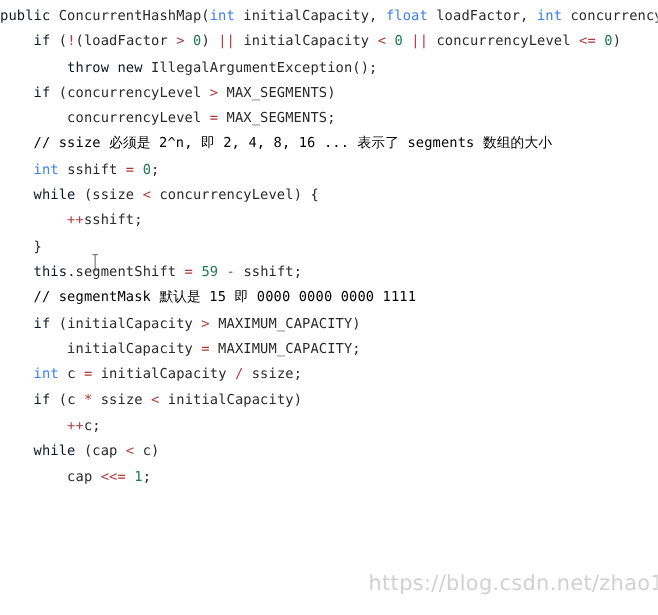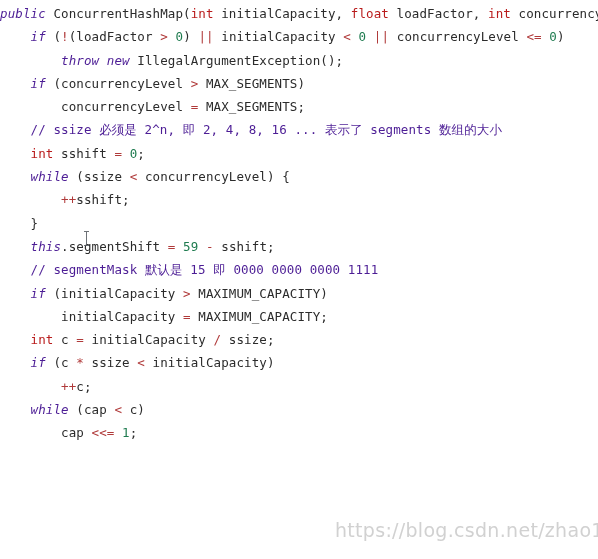--- a/index.html
+++ b/index.html
@@ -25,25 +25,25 @@
   }
   .line {
     height: 23.3px;
     line-height: 23.3px;
     white-space: pre;
     font-size: 12.5px;
     letter-spacing: 0.1px;
     color: #2b2b2b;
   }
   
-  .kw   { color: #4c1d95; font-style: italic; }      
-  .typ  { color: #b91c1c; }      
+  .kw   { color: #0f172a; }      
+  .typ  { color: #3b82f6; }      
   .num  { color: #1e7b4f; }      
   .op   { color: #b03a3a; }      
-  .cmt  { color: #4c1d95; }      
+  .cmt  { color: #000000; }      
   .pl   { color: #2b2b2b; }      
 
   
   #caret {
     position: absolute;
     left: 86px;
     top: 231px;
     width: 1px;
     height: 15px;
     background: #555a60;

